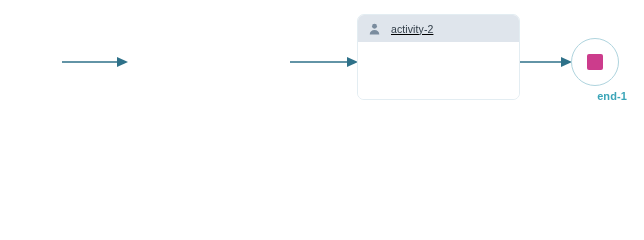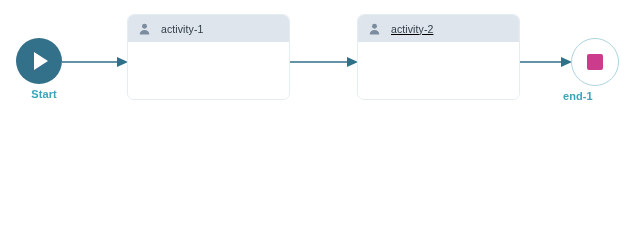--- a/index.html
+++ b/index.html
@@ -127,21 +127,21 @@
     width: 16px;
     height: 16px;
     background: #CC3C8C;
     border-radius: 2px;
   }
   .end-label {
     position: absolute;
     left: -8px;
     top: 52px;
     width: 64px;
-    text-align: left;
+    text-align: right;
     font-size: 11px;
     font-weight: bold;
     color: #3BA5B8;
     letter-spacing: 0.1px;
   }
 
   
   .connector {
     position: absolute;
     top: 55px;
@@ -150,43 +150,28 @@
   .conn-1 { left: 62px;  width: 66px; }
   .conn-2 { left: 290px; width: 68px; }
   .conn-3 { left: 520px; width: 52px; }
   .connector svg { display: block; }
 </style>
 </head>
 <body>
 
 <div id="canvas">
 
-  <div class="start-node">
-    <div class="start-circle"></div>
-    <div class="play-triangle"></div>
-    <div class="start-label">Start</div>
-  </div>
 
   <div class="connector conn-1">
     <svg width="66" height="14" viewBox="0 0 66 14">
       <line x1="0" y1="7" x2="57" y2="7" stroke="#2E7189" stroke-width="1.6"></line>
       <polygon points="55,2 66,7 55,12" fill="#2E7189"></polygon>
     </svg>
   </div>
 
-  <div class="activity-card card-1">
-    <div class="card-header">
-      <svg class="user-icon" viewBox="0 0 12 13">
-        <circle cx="6" cy="3.6" r="2.7" fill="#7A8C9E"></circle>
-        <path d="M0.8 12.4c0-3 2.3-4.8 5.2-4.8s5.2 1.8 5.2 4.8z" fill="#7A8C9E"></path>
-      </svg>
-      <span class="card-title">activity-1</span>
-    </div>
-    <div class="card-body"></div>
-  </div>
 
   <div class="connector conn-2">
     <svg width="68" height="14" viewBox="0 0 68 14">
       <line x1="0" y1="7" x2="59" y2="7" stroke="#2E7189" stroke-width="1.6"></line>
       <polygon points="57,2 68,7 57,12" fill="#2E7189"></polygon>
     </svg>
   </div>
 
   <div class="activity-card card-2">
     <div class="card-header">

